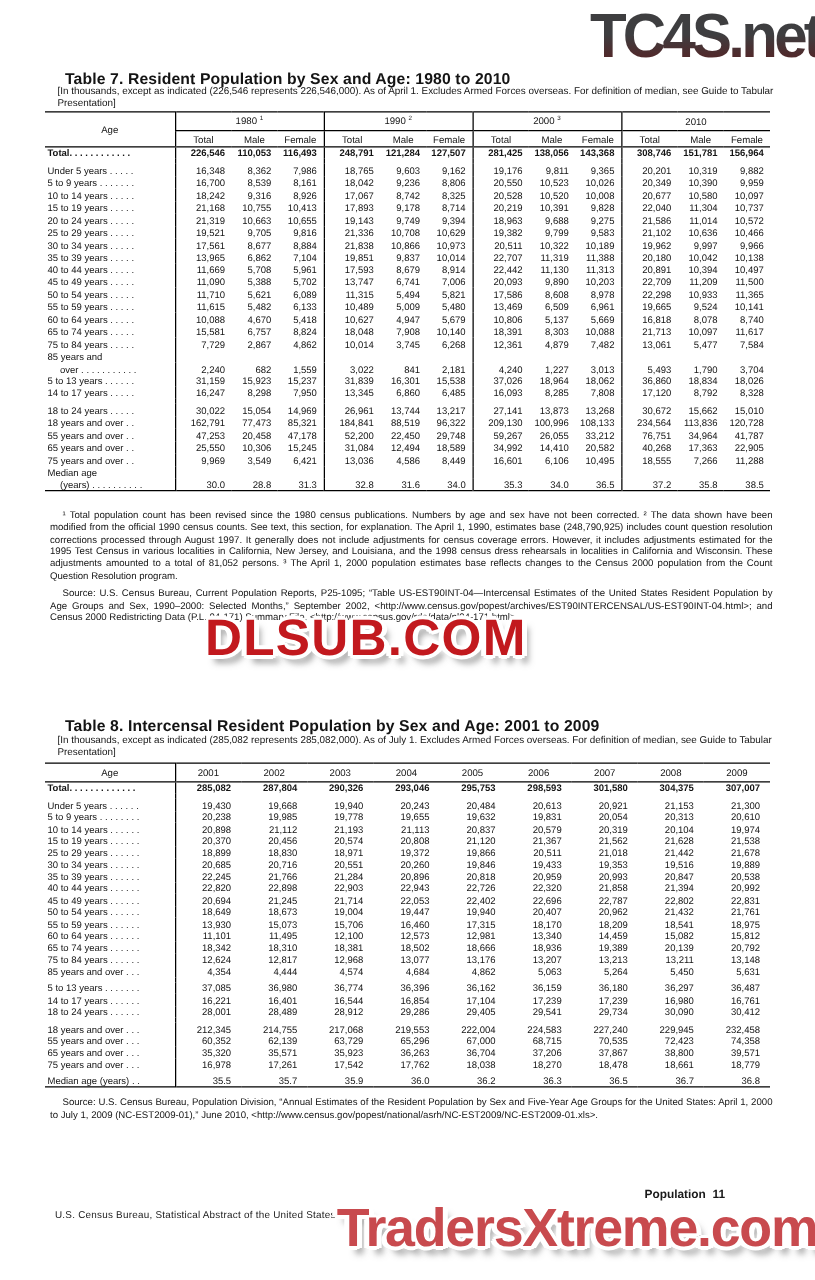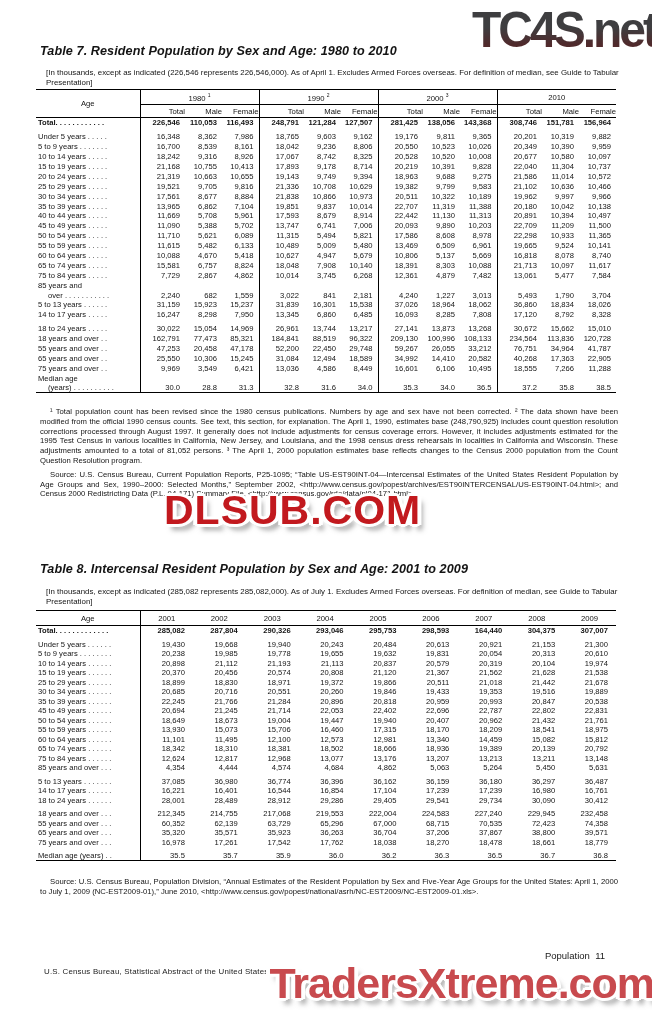--- a/index.html
+++ b/index.html
@@ -2,44 +2,44 @@
 <html><head>
 <meta charset="utf-8">
 <style>
   html,body { margin:0; padding:0; background:#888; }
   .page {
     position:relative; width:652px; height:1024px; margin:0 auto;
     background:#ffffff; overflow:hidden;
     font-family:"Liberation Sans","DejaVu Sans",sans-serif; color:#141414;
     -webkit-font-smoothing:antialiased;
   }
-  .t-title { position:absolute; left:36px; margin:4px; font-size:12.6px; font-weight:bold; letter-spacing:0.1px; white-space:nowrap;font-style:italic; }
+  .t-title { position:absolute; left:36px; margin:16px; font-size:12.6px; font-weight:bold; letter-spacing:0.1px; white-space:nowrap; }
   .headnote { position:absolute; left:36px; width:584px; margin:10px; font-size:7.9px; line-height:9.7px; }
   .ctable { position:absolute; left:36px; width:580px; border-collapse:collapse; table-layout:fixed; font-size:7.6px; }
   .ctable td { padding:0; vertical-align:bottom; white-space:nowrap; overflow:hidden; }
   .t7 { border-top:1.5px solid #000; border-bottom:1.5px solid #000; }
   .t8 { border-top:1.5px solid #000; border-bottom:1.5px solid #000; }
   tr.hdr td { vertical-align:middle; text-align:center; font-size:7.7px; }
   .t7 td.yh { border-bottom:0.8px solid #000; height:14px; }
-  .t7 tr.sub td { border-bottom:1.4px solid #000; height:12px;text-align:right; }
+  .t7 tr.sub td { border-bottom:1.4px solid #000; height:12px; }
   .t7 td.ageh { border-bottom:1.4px solid #000; text-align:center; vertical-align:middle; }
   .t8 tr.hdr td { border-bottom:1.2px solid #000; height:14px; }
   td.gs { border-left:0.8px solid #000; }
   td.l { padding-left:2px;margin-left:28px; }
   td.n { text-align:right; padding-right:5px; }
   .t8 td.n { padding-right:8px; }
   .t8 td.yhc { text-align:center; }
   .t7 tr.r { height:9.9px; }
   .t8 tr.r { height:9.5px; }
   tr.b td { font-weight:bold; }
   tr.sp { height:4px; }
   td.ind { padding-left:12px; }
   .notes { position:absolute; left:36px; width:586px; }
   .fn { margin:4px; font-size:7.7px; line-height:9.8px; text-indent:10px; text-align:justify; }
-  .pageno { position:absolute; right:47px; top:950px; font-size:9.5px; color:#1a1a1a; }
+  .pageno { position:absolute; right:72px; top:950px; font-size:9.5px; color:#1a1a1a;font-weight:bold; }
   .credit { position:absolute; left:44px; top:967px; font-size:7.9px; color:#222; letter-spacing:0.2px;text-align:center; }
   sup { font-size:5px; }
 
   
   .wm-top {
     position:absolute; top:6px; right:-4px; margin:0;
     font-size:48px; font-weight:900; letter-spacing:-3px; line-height:1;
     background:linear-gradient(180deg,#3e3e40 45%,#50292b 80%,#5d2d2f 100%);
     -webkit-background-clip:text; background-clip:text; color:transparent;
     transform:scaleY(1.04); z-index:5;
@@ -577,21 +577,21 @@
           <td class="yhc">2009</td>
         </tr>
         <tr class="r b">
           <td class="l">Total. . . . . . . . . . . . .</td>
           <td class="n gs">285,082</td>
           <td class="n">287,804</td>
           <td class="n">290,326</td>
           <td class="n">293,046</td>
           <td class="n">295,753</td>
           <td class="n">298,593</td>
-          <td class="n">164,440</td>
+          <td class="n">301,580</td>
           <td class="n">304,375</td>
           <td class="n">307,007</td>
         </tr>
         <tr class="sp">
           <td class="l"></td>
           <td class="gs"></td>
           <td class=""></td>
           <td class=""></td>
           <td class=""></td>
           <td class=""></td>
@@ -678,20 +678,32 @@
           <td class="n">21,766</td>
           <td class="n">21,284</td>
           <td class="n">20,896</td>
           <td class="n">20,818</td>
           <td class="n">20,959</td>
           <td class="n">20,993</td>
           <td class="n">20,847</td>
           <td class="n">20,538</td>
         </tr>
         <tr class="r">
+          <td class="l">40 to 44 years . . . . . .</td>
+          <td class="n gs">22,820</td>
+          <td class="n">22,898</td>
+          <td class="n">22,903</td>
+          <td class="n">22,943</td>
+          <td class="n">22,726</td>
+          <td class="n">22,320</td>
+          <td class="n">21,858</td>
+          <td class="n">21,394</td>
+          <td class="n">20,992</td>
+        </tr>
+        <tr class="r">
           <td class="l">45 to 49 years . . . . . .</td>
           <td class="n gs">20,694</td>
           <td class="n">21,245</td>
           <td class="n">21,714</td>
           <td class="n">22,053</td>
           <td class="n">22,402</td>
           <td class="n">22,696</td>
           <td class="n">22,787</td>
           <td class="n">22,802</td>
           <td class="n">22,831</td>

